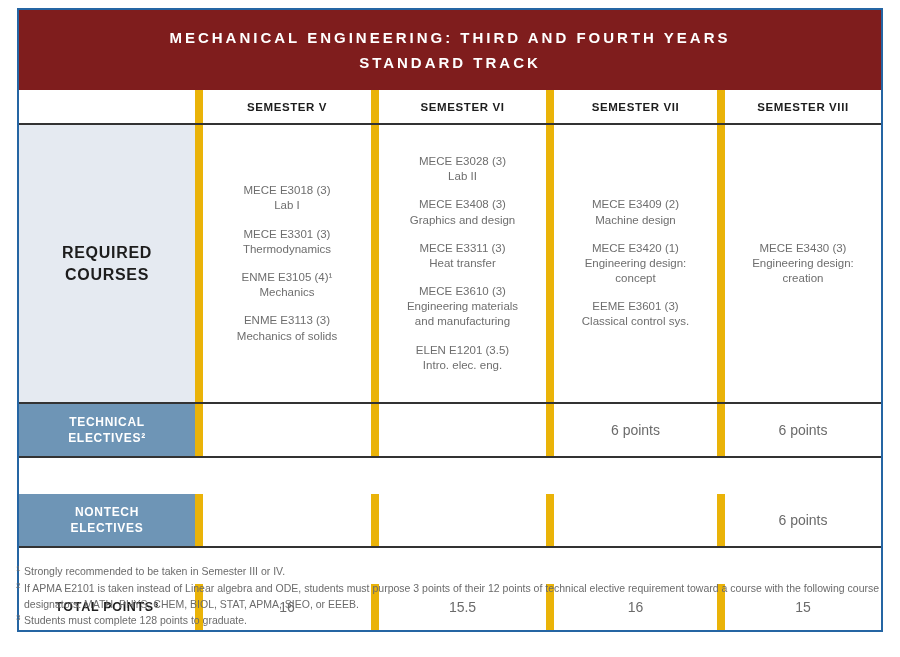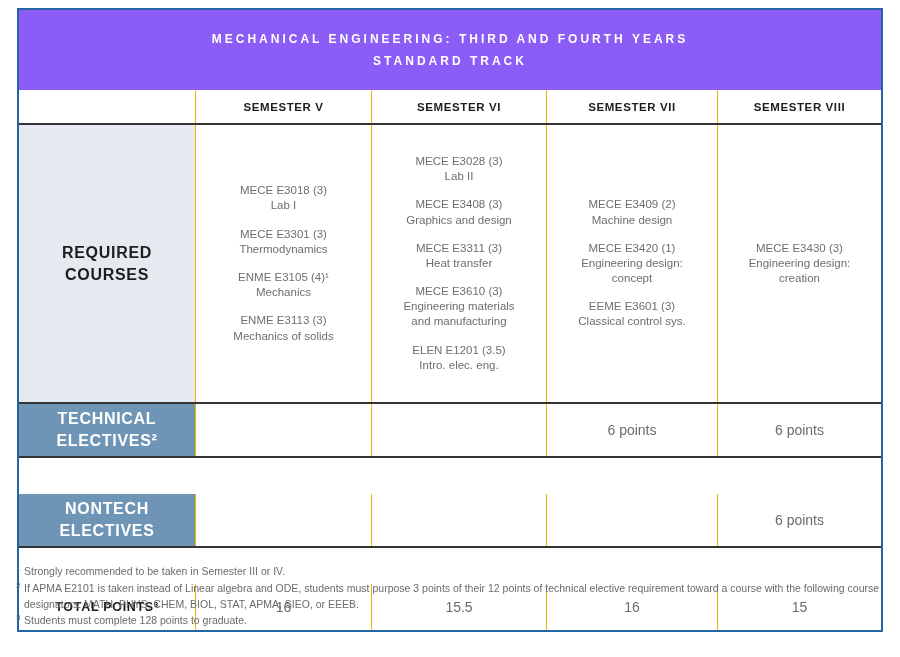--- a/index.html
+++ b/index.html
@@ -6,40 +6,40 @@
   body{
     width:900px;height:657px;background:#ffffff;position:relative;
     font-family:"Liberation Sans", sans-serif;
     -webkit-font-smoothing:antialiased;
   }
   .table-wrap{
     position:absolute;left:17px;top:8px;width:862px;
     border:2px solid #2565a3;background:#fff;
   }
   .title-band{
-    background:#8b5cf6;color:#fff;height:80px;
+    background:#7f1d1d;color:#fff;height:80px;
     display:flex;flex-direction:column;justify-content:center;align-items:center;
-    gap:8px;font-weight:bold;font-size:12px;letter-spacing:3px;text-align:center;
+    gap:8px;font-weight:bold;font-size:15px;letter-spacing:3px;text-align:center;
   }
   .grid{display:grid;grid-template-columns:176px 176px 175px 171px 164px;}
   .cell{
-    border-left:1px solid #eab308;display:flex;flex-direction:column;
+    border-left:8px solid #eab308;display:flex;flex-direction:column;
     align-items:center;justify-content:center;text-align:center;
     overflow:hidden;
   }
   .cell:first-child{border-left:none;}
   .header-row{height:33px;border-bottom:2px solid #333;}
   .col-head{font-weight:bold;font-size:11.5px;color:#1d1d1d;letter-spacing:.6px;}
   .required-row{height:277px;border-bottom:2px solid #333;}
   .tech-row{height:52px;border-bottom:2px solid #333;}
   .nontech-row{height:52px;border-bottom:2px solid #333;margin-top:36px;}
   .total-row{height:46px;margin-top:36px;}
   .label-light{background:#e5eaf1;font-weight:bold;font-size:16px;color:#1d1d1d;
     letter-spacing:.7px;white-space:pre-line;line-height:1.35;}
-  .label-blue{background:#6e95b6;font-weight:bold;font-size:16px;color:#ffffff;
+  .label-blue{background:#6e95b6;font-weight:bold;font-size:12px;color:#ffffff;
     letter-spacing:.7px;white-space:pre-line;line-height:1.35;}
   .label-dark{background:#fff;font-weight:bold;font-size:12.5px;color:#1d1d1d;
     letter-spacing:.7px;}
   .value-cell{font-size:14px;color:#6b6b6b;}
   .course-cell{gap:13px;padding:8px 6px;}
   .course{line-height:1.32;font-size:11.5px;color:#6e6e6e;}
   .course .cname{white-space:pre-line;}
   .footnotes{
     position:absolute;left:16px;top:564px;width:870px;
     font-size:10.5px;color:#6b6b6b;line-height:1.5;

